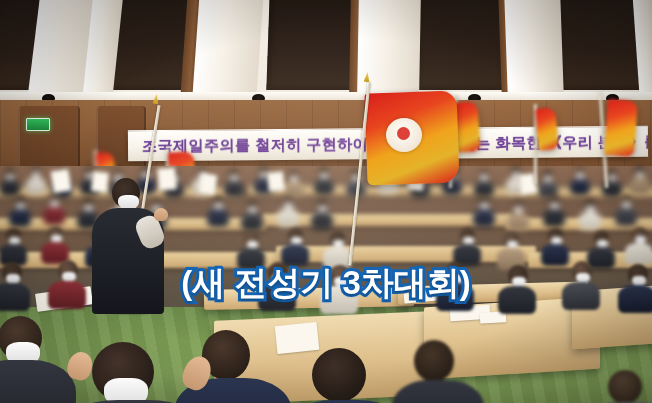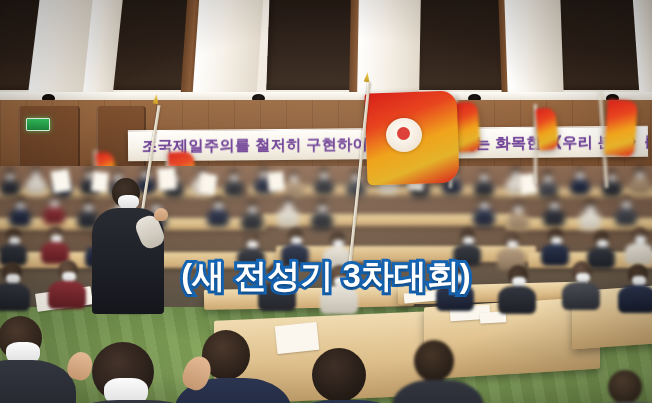--- a/index.html
+++ b/index.html
@@ -205,21 +205,21 @@
   .main-title{
     font-size:57px;font-weight:bold;line-height:1.02;
     letter-spacing:-1px;
     color:#ffffff;
     -webkit-text-stroke:9px #1565b5;
     paint-order:stroke fill;
     text-shadow:0 3px 4px rgba(0,0,0,.30);
     white-space:nowrap;
   }
   .sub-title{
-    margin-top:1px;
+    margin-top:8px;
     font-size:33px;font-weight:bold;line-height:1.05;
     letter-spacing:0px;
     color:#ffffff;
     -webkit-text-stroke:6px #1565b5;
     paint-order:stroke fill;
     text-shadow:0 2px 3px rgba(0,0,0,.30);
     white-space:nowrap;
   }
 </style>
 </head>

